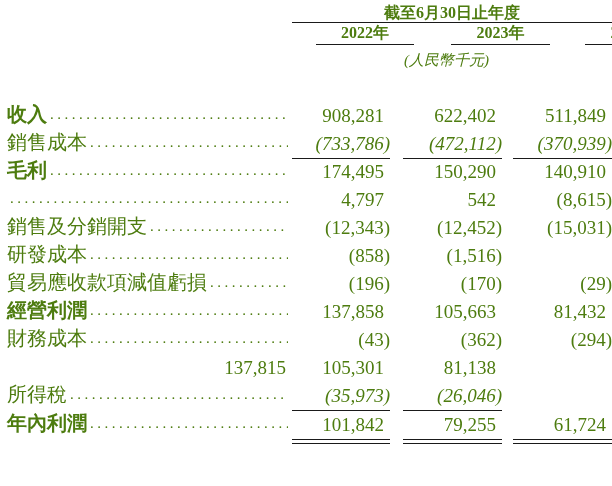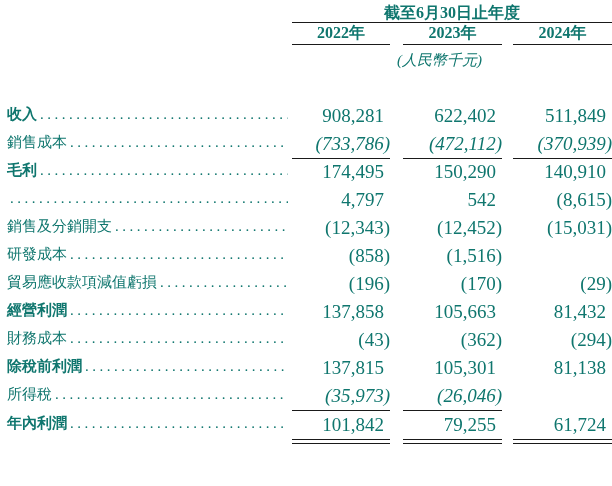--- a/index.html
+++ b/index.html
@@ -1,21 +1,21 @@
 <!DOCTYPE html>
 <html><head>
 <meta charset="utf-8">
 <style>
   html,body { margin:0; padding:0; background:#ffffff; }
   .page {
     position: relative;
     width: 612px;
     height: 486px;
     background: #ffffff;
-    color: #0f766e;
+    color: #4d7c0f;
     font-family: "Liberation Serif", "DejaVu Serif", serif;
     overflow: hidden;
     box-sizing: border-box;
     padding-top: 3px;
   }
   .grid {
     display: grid;
     grid-template-columns: 292px 98px 112px 110px;
   }
   .cell { min-width: 0; }
@@ -25,51 +25,51 @@
   
   .title-row { height: 19px; }
   .span-head {
     grid-column: 2 / 5;
     text-align: center;
     font-weight: bold;
     font-size: 16px;
     line-height: 19px;
     border-bottom: 1.5px solid #1a1a1a;
   }
-  .years-row { height: 22px; align-items: end; }
+  .years-row { height: 22px; align-items: end; gap: 24px; }
   .years-row .inner {
     border-bottom: 1px solid #1a1a1a;
     text-align: center;
     font-weight: bold;
     font-size: 16px;
     line-height: 19px;
     padding-bottom: 2px;
     margin-top: 1px;
   }
   .years-row .cell { align-self: end; }
   .unit-row { height: 27px; }
   .unit-row .inner {
-    text-align: left;
+    text-align: center;
     font-style: italic;
     font-size: 15px;
     line-height: 16px;
     padding-top: 8px;
     position: relative;
     left: -6px;
   }
 
   
   #table-body { margin-top: 32px; }
   .row { height: 28px; align-items: end; }
   .row .lbl {
     display: flex;
     align-items: center;
     overflow: hidden;
     padding: 0 4px 6px 7px;
-    font-size: 15px;
+    font-size: 20px;
     line-height: 21px;
     white-space: nowrap;
   }
   .row.bold .lbl-text { font-weight: bold; }
   .leader {
     flex: 1;
     overflow: hidden;
     white-space: nowrap;
     margin-left: 3px;
     min-width: 0;
@@ -263,24 +263,20 @@
           <div class="inner"><span class="val p">(43)</span></div>
         </div>
         <div class="cell num c3">
           <div class="inner"><span class="val p">(362)</span></div>
         </div>
         <div class="cell num c4">
           <div class="inner"><span class="val p">(294)</span></div>
         </div>
       </div>
       <div class="grid row bold">
-        <div class="cell lbl">
-          <span class="lbl-text">除稅前利潤</span>
-          <span class="leader"></span>
-        </div>
         <div class="cell num c2">
           <div class="inner"><span class="val np">137,815</span></div>
         </div>
         <div class="cell num c3">
           <div class="inner"><span class="val np">105,301</span></div>
         </div>
         <div class="cell num c4">
           <div class="inner"><span class="val np">81,138</span></div>
         </div>
       </div>

